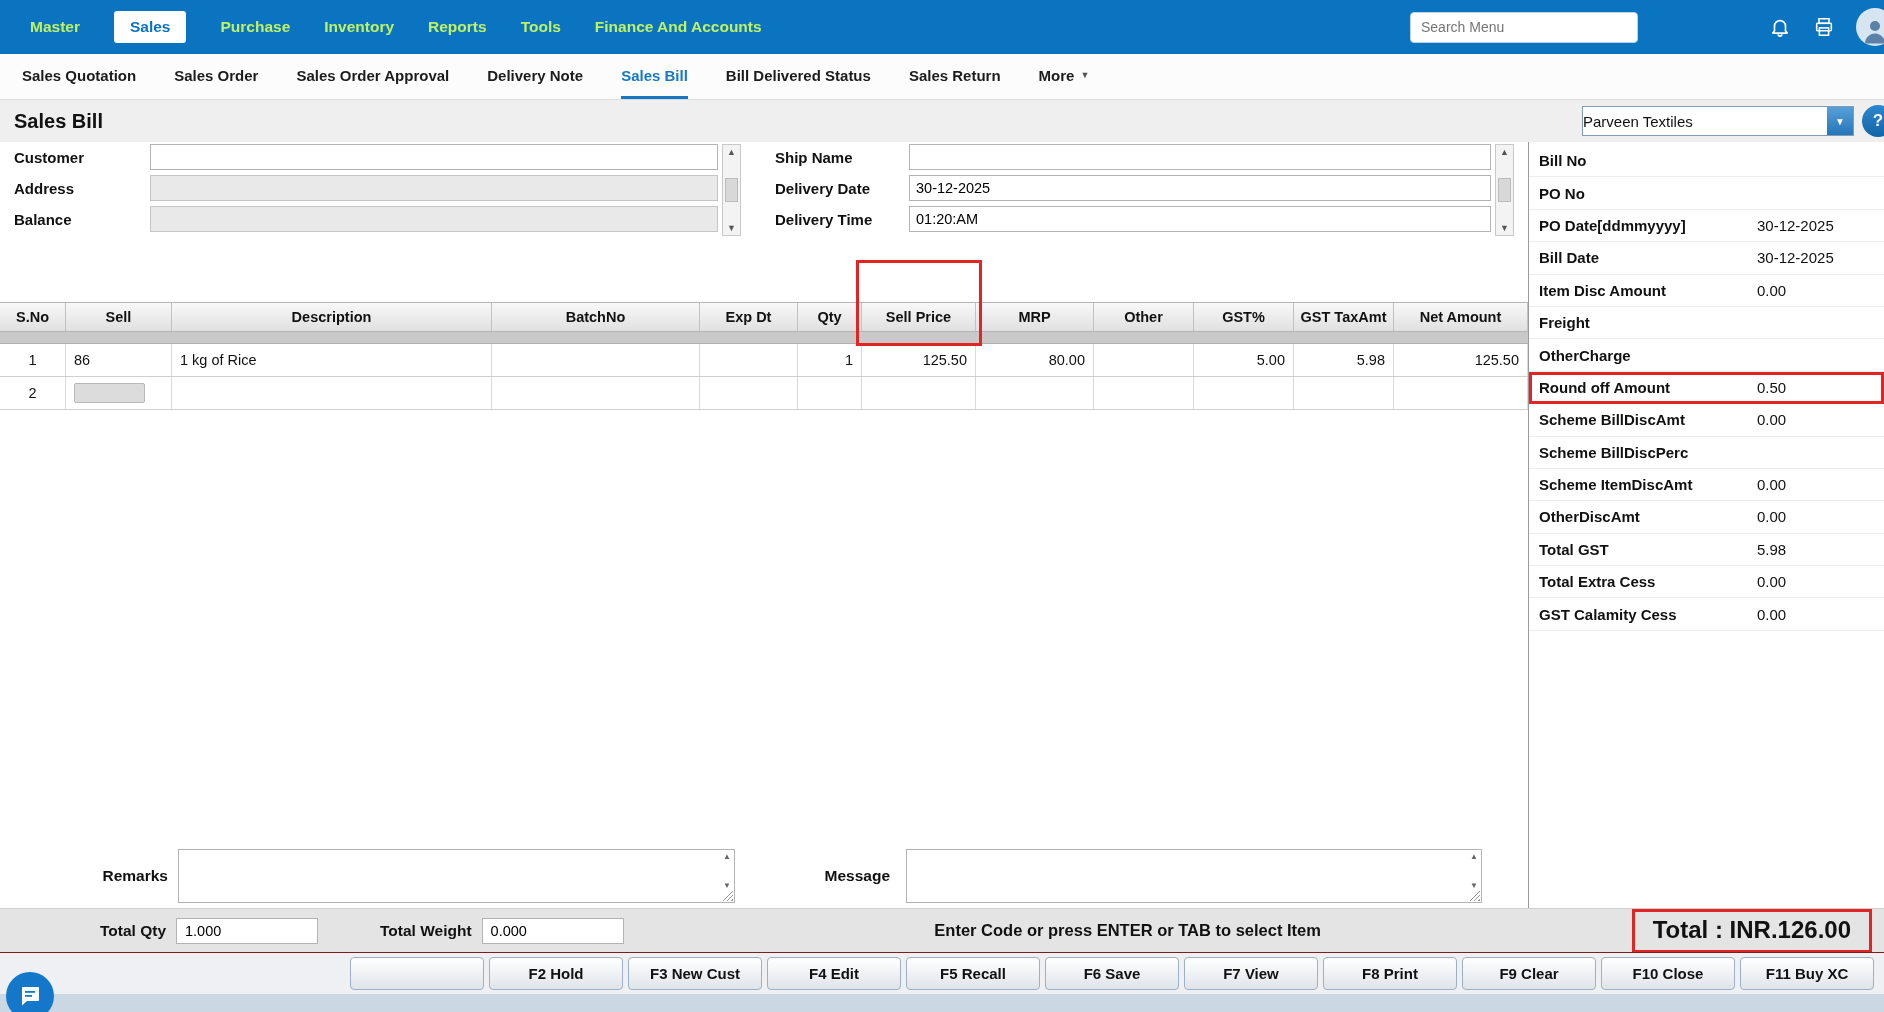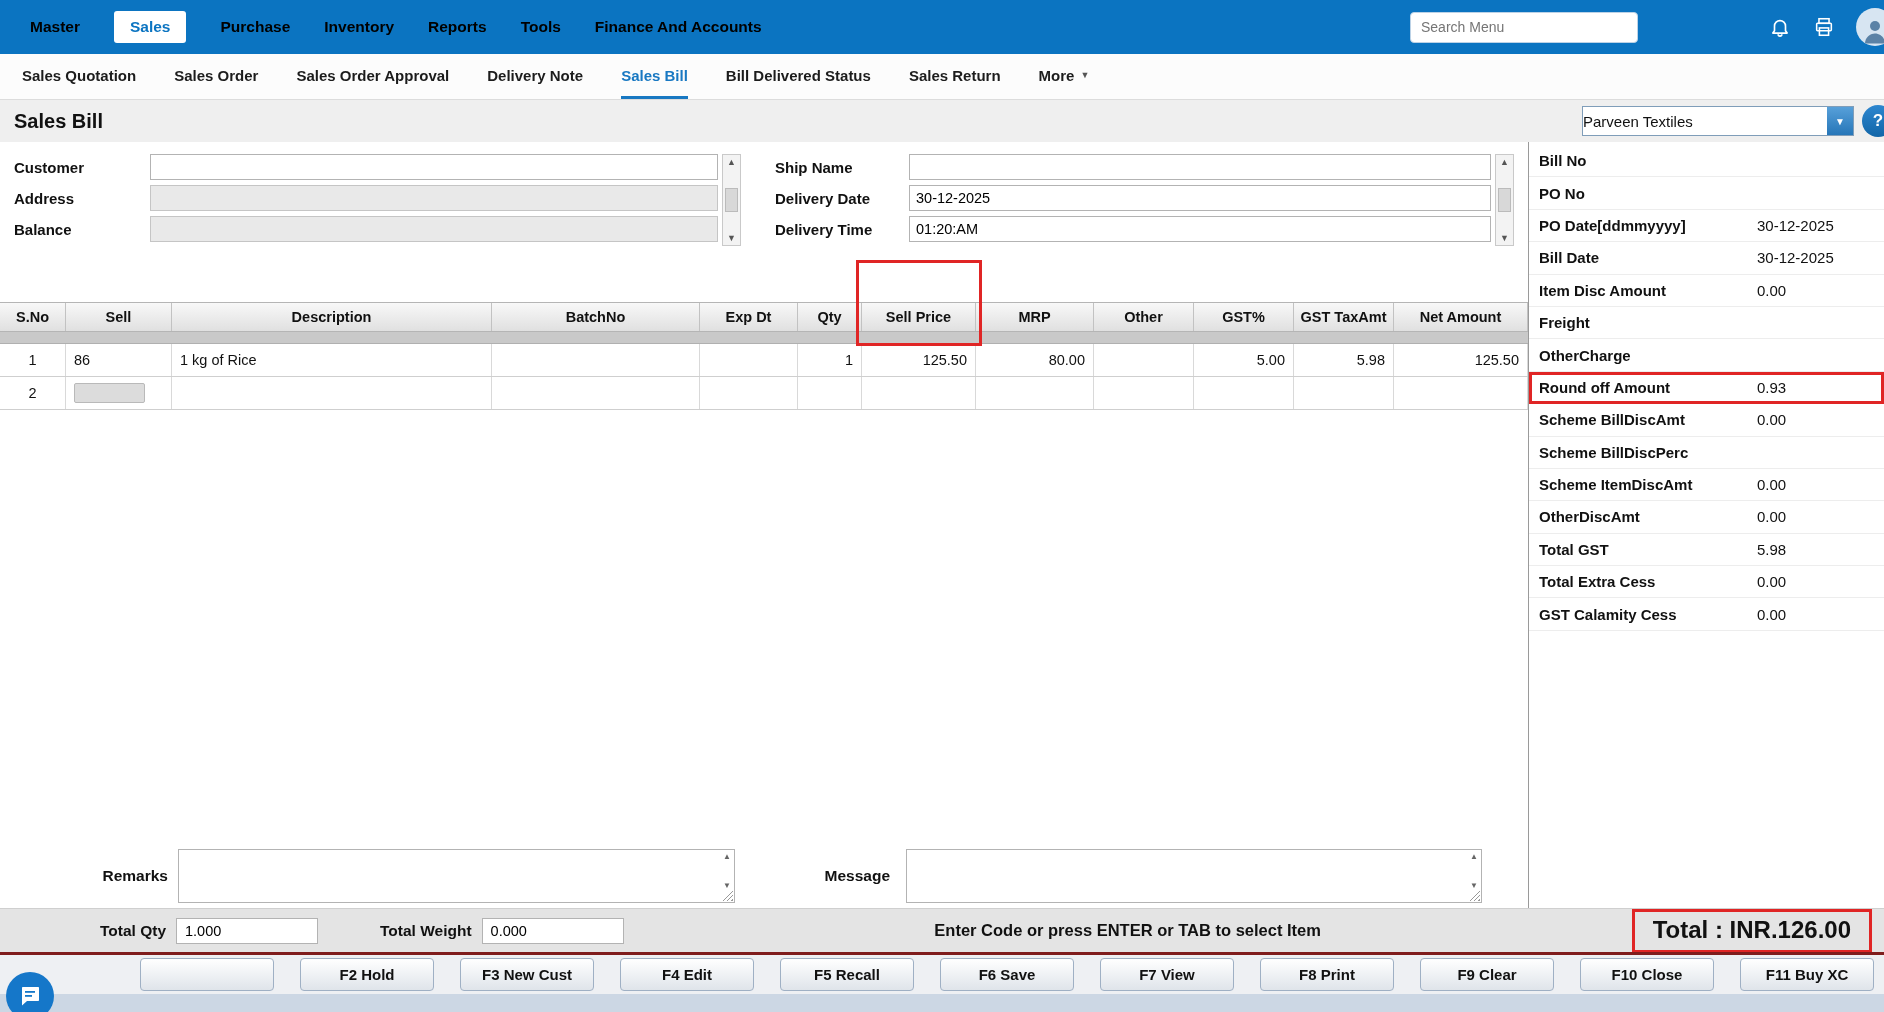--- a/index.html
+++ b/index.html
@@ -14,21 +14,21 @@
     background: #fff;
   }
   
   .topbar {
     height: 54px; background: #0b74c1;
     display: flex; align-items: center;
     padding-left: 30px; flex: none; overflow: hidden;
   }
   .menu { display: flex; align-items: center; gap: 34px; }
   .menu-item {
-    color: #000000; font-weight: 700; font-size: 15.5px; cursor: pointer; white-space: nowrap;
+    color: #bef264; font-weight: 700; font-size: 15.5px; cursor: pointer; white-space: nowrap;
   }
   .menu-item.active {
     background: #fff; color: #0b74c1; padding: 7px 16px; border-radius: 3px;
   }
   .topbar-right { margin-left: auto; display: flex; align-items: center; gap: 20px; padding-right: 6px; }
   .search {
     width: 228px; height: 31px; border: 1px solid #bcd2e6; border-radius: 4px;
     font: 14px "Liberation Sans", sans-serif; padding: 0 10px; color: #333; outline: none;
     margin-right: 110px;
   }
@@ -66,21 +66,21 @@
   }
   .help-circle {
     width: 32px; height: 32px; border-radius: 50%; background: linear-gradient(#2d86cf, #1266a8);
     color: #fff; font-weight: 700; font-size: 17px; display: flex; align-items: center; justify-content: center;
     margin-right: -10px; cursor: pointer; flex: none;
   }
   
   .main { flex: 1; display: flex; overflow: hidden; background: #fff; }
   .left { flex: 1; display: flex; flex-direction: column; min-width: 0; }
   
-  .formarea { height: 118px; padding-top: 12px; display: flex; flex: none; }
+  .formarea { height: 118px; padding-top: 2px; display: flex; flex: none; }
   .fr { display: flex; align-items: center; margin-bottom: 5px; }
   .fr label { font-weight: 700; font-size: 15px; }
   .fl-left .fr label { width: 150px; padding-left: 14px; }
   .fl-right .fr label { width: 138px; padding-left: 4px; }
   .inp {
     height: 26px; border: 1px solid #b3b3b3; background: #fff;
     font: 14.5px "Liberation Sans", sans-serif; padding: 0 6px; outline: none;
   }
   .fl-left .inp { width: 568px; }
   .fl-right .inp { width: 582px; }
@@ -158,22 +158,22 @@
     width: 142px; height: 26px; border: 1px solid #b3b3b3; background: #fff;
     font: 14.5px "Liberation Sans", sans-serif; padding: 0 8px; margin-left: 10px; outline: none;
   }
   .hint { flex: 1; text-align: center; font-weight: 700; font-size: 16.5px; }
   .total-box {
     border: 3px solid #e02525; padding: 4px 18px 6px; margin-right: 12px;
     font-size: 24px; font-weight: 700; white-space: nowrap;
   }
   
   .buttonbar {
-    height: 42px; flex: none; background: #eef0f3; border-top: 3px solid #7f1d1d;
-    display: flex; align-items: center; justify-content: flex-end; gap: 26px; padding-right: 10px;
+    height: 42px; flex: none; background: #eef0f3; border-top: 1px solid #7f1d1d;
+    display: flex; align-items: center; justify-content: flex-end; gap: 5px; padding-right: 10px;
   }
   .fbtn {
     width: 134px; height: 33px; background: linear-gradient(#ffffff, #dfe4ea);
     border: 1px solid #9fb0c4; border-radius: 4px; cursor: pointer;
     font: 700 15px "Liberation Sans", sans-serif; color: #111;
     display: flex; align-items: center; justify-content: center;
   }
   
   .bottomstrip { height: 18px; flex: none; background: #ccd7e4; }
   .chat-fab {
@@ -383,21 +383,21 @@
       <div class="prow">
         <span class="pl">Freight</span>
         <span class="pv"></span>
       </div>
       <div class="prow">
         <span class="pl">OtherCharge</span>
         <span class="pv"></span>
       </div>
       <div class="prow hl">
         <span class="pl">Round off Amount</span>
-        <span class="pv">0.93</span>
+        <span class="pv">0.50</span>
       </div>
       <div class="prow">
         <span class="pl">Scheme BillDiscAmt</span>
         <span class="pv">0.00</span>
       </div>
       <div class="prow">
         <span class="pl">Scheme BillDiscPerc</span>
         <span class="pv"></span>
       </div>
       <div class="prow">

